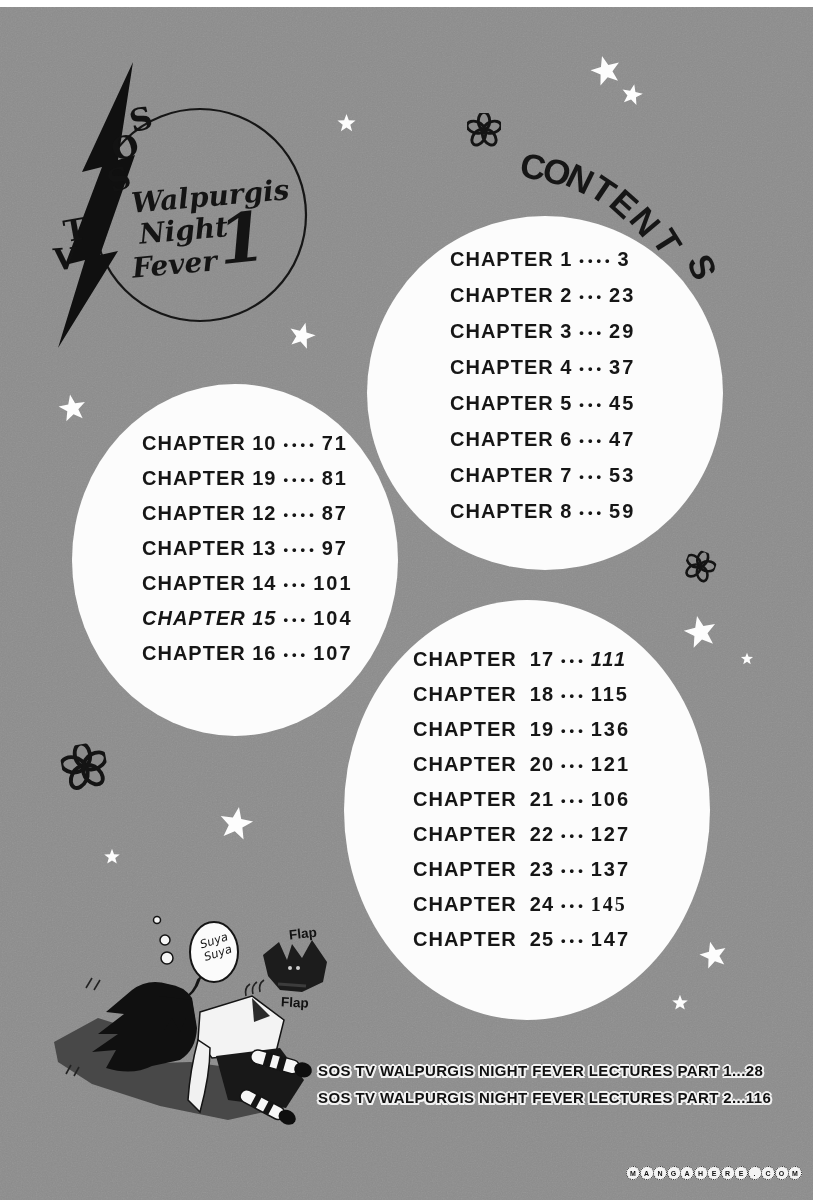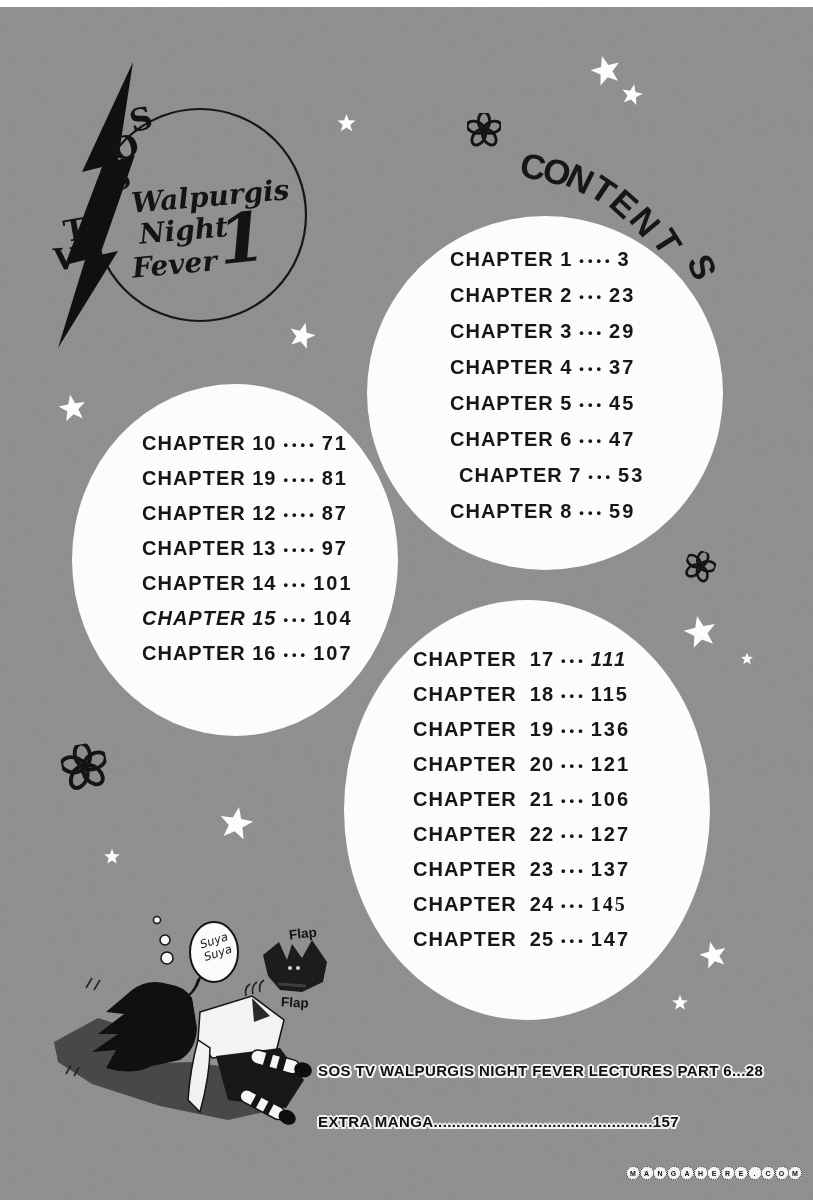--- a/index.html
+++ b/index.html
@@ -133,21 +133,21 @@
         <div class="toc-label" style="display: inline;">CHAPTER 5</div>
         <div class="toc-dots" style="display: inline;">•••</div>
         <div class="toc-page" style="display: inline;">45</div>
       </div>
       <div class="toc-row">
         <div class="toc-label" style="display: inline;">CHAPTER 6</div>
         <div class="toc-dots" style="display: inline;">•••</div>
         <div class="toc-page" style="display: inline;">47</div>
       </div>
       <div class="toc-row">
-        <div class="toc-label" style="display: inline; margin-left: 9px;">CHAPTER 7</div>
+        <div class="toc-label" style="display: inline;">CHAPTER 7</div>
         <div class="toc-dots" style="display: inline;">•••</div>
         <div class="toc-page" style="display: inline;">53</div>
       </div>
       <div class="toc-row">
         <div class="toc-label" style="display: inline;">CHAPTER 8</div>
         <div class="toc-dots" style="display: inline;">•••</div>
         <div class="toc-page" style="display: inline;">59</div>
       </div>
     </div>
   <div class="toc toc-b">
@@ -290,22 +290,22 @@
       <rect x="212" y="198" width="6" height="13" fill="#141414"></rect>
         <rect x="226" y="198" width="6" height="13" fill="#141414"></rect>
       <ellipse cx="250" cy="204" rx="9" ry="7" fill="#0e0e0e"></ellipse>
     </g>
   </svg>
 
   <span class="speech-text"><span>Suya</span><br><span>Suya</span></span>
   <span class="sfx sfx-flap-top">Flap</span>
   <span class="sfx sfx-flap-bottom">Flap</span>
 
-  <div class="extra-line extra-1">SOS TV WALPURGIS NIGHT FEVER LECTURES PART 6...28</div>
-  <div class="extra-line extra-3">EXTRA MANGA................................................157</div>
+  <div class="extra-line extra-1">SOS TV WALPURGIS NIGHT FEVER LECTURES PART 1...28</div>
+  <div class="extra-line extra-2">SOS TV WALPURGIS NIGHT FEVER LECTURES PART 2...116</div>
 
   <div class="watermark" id="watermark">
       <div class="wm-badge">M</div>
       <div class="wm-badge">A</div>
       <div class="wm-badge">N</div>
       <div class="wm-badge">G</div>
       <div class="wm-badge">A</div>
       <div class="wm-badge">H</div>
       <div class="wm-badge">E</div>
       <div class="wm-badge">R</div>

